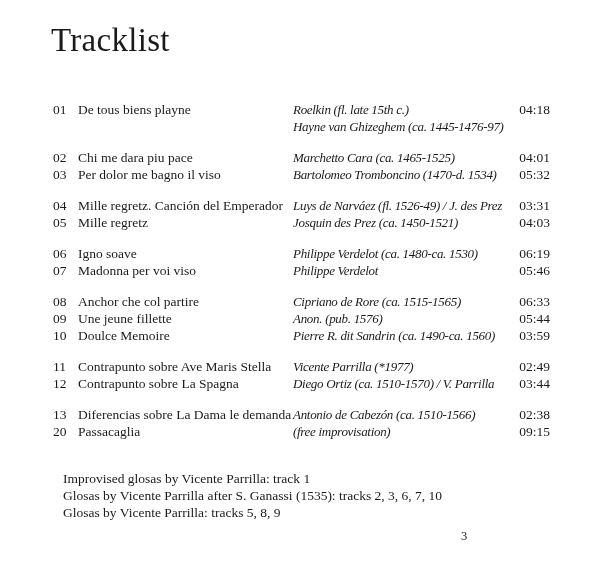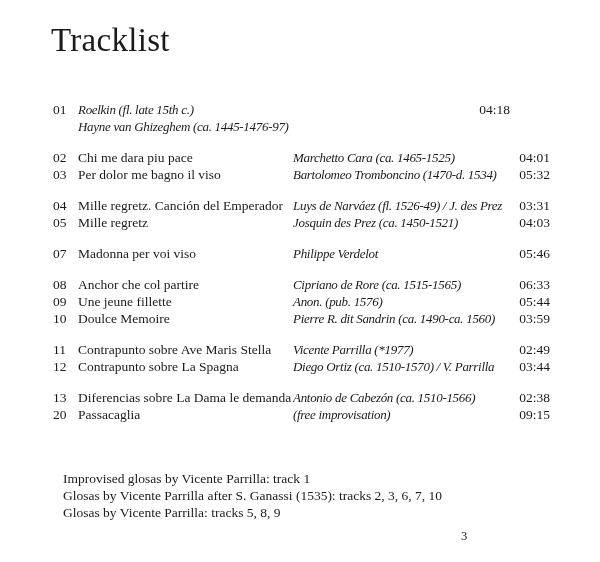--- a/index.html
+++ b/index.html
@@ -66,20 +66,21 @@
 </head>
 <body>
 
 <div class="page">
   <h1 class="title">Tracklist</h1>
 
   <div class="tracklist">
       <div class="track-group">
         <div class="track-row">
     <span class="t-num">01</span>
+    <span class="t-title">De tous biens playne</span>
     <span class="t-composers">
             <div>Roelkin (fl. late 15th c.)</div>
             <div>Hayne van Ghizeghem (ca. 1445-1476-97)</div>
           </span>
     <span class="t-time">04:18</span>
   </div>
       </div>
       <div class="track-group">
         <div class="track-row">
     <span class="t-num">02</span>
@@ -110,20 +111,28 @@
         <div class="track-row">
     <span class="t-num">05</span>
     <span class="t-title">Mille regretz</span>
     <span class="t-composers">
             <div>Josquin des Prez (ca. 1450-1521)</div>
           </span>
     <span class="t-time">04:03</span>
   </div>
       </div>
       <div class="track-group">
+        <div class="track-row">
+    <span class="t-num">06</span>
+    <span class="t-title">Igno soave</span>
+    <span class="t-composers">
+            <div>Philippe Verdelot (ca. 1480-ca. 1530)</div>
+          </span>
+    <span class="t-time">06:19</span>
+  </div>
         <div class="track-row">
     <span class="t-num">07</span>
     <span class="t-title">Madonna per voi viso</span>
     <span class="t-composers">
             <div>Philippe Verdelot</div>
           </span>
     <span class="t-time">05:46</span>
   </div>
       </div>
       <div class="track-group">

